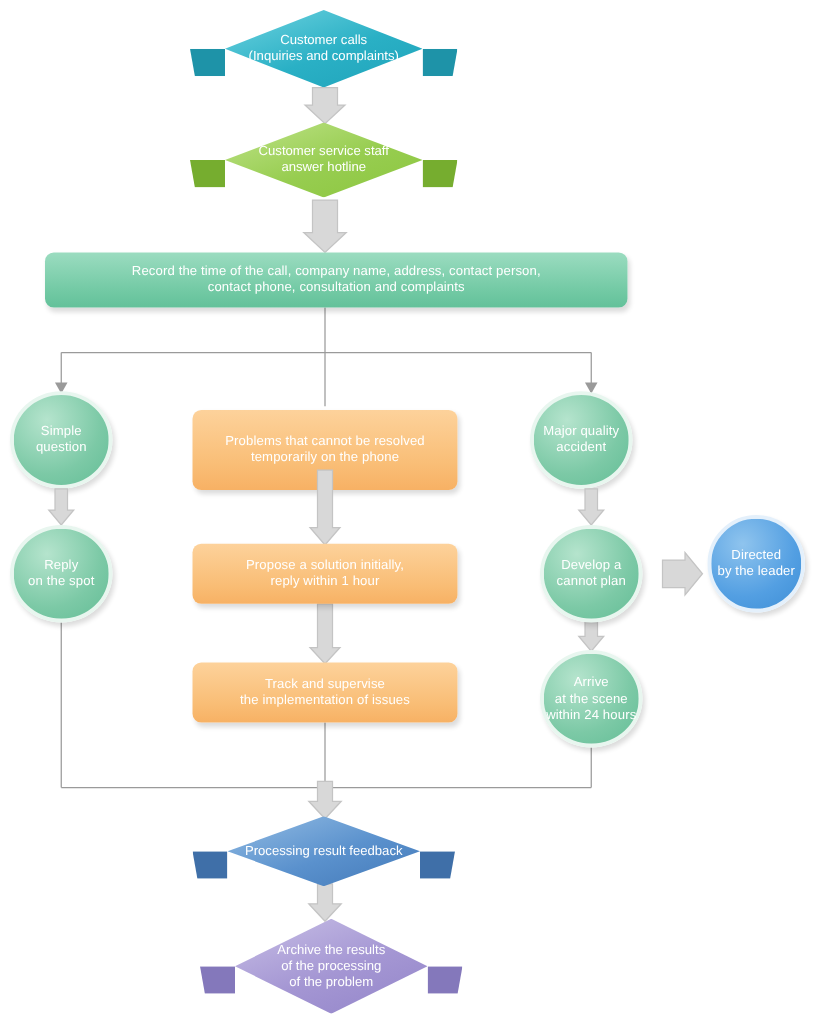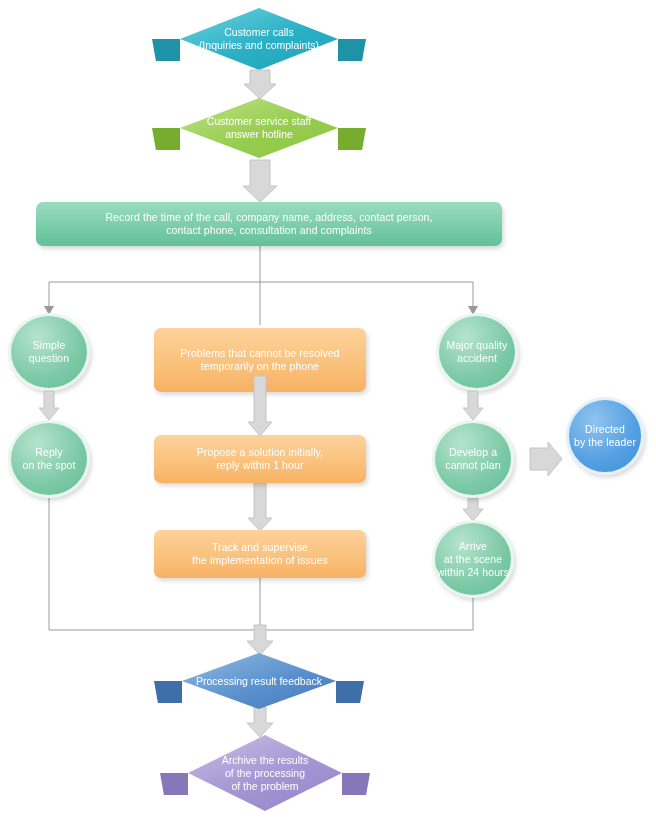--- a/index.html
+++ b/index.html
@@ -141,21 +141,21 @@
   <div class="node circle shadowed" style="left:8px; top:313px; width:82px; height:78px; background:radial-gradient(circle at 35% 28%,#b5e4cd 0%,#7cc9a6 60%,#63bd96 100%); border:3px solid #e8f6ef;">
     <span>Simple
 question</span>
   </div>
 
   <div class="node rounded-rect shadowed" style="left:154px; top:328px; width:212px; height:64px; background:linear-gradient(180deg,#fdd29b 0%,#f9bd75 70%,#f7b164 100%);">
     <span>Problems that cannot be resolved
 temporarily on the phone</span>
   </div>
 
-  <div class="node circle shadowed" style="left:436px; top:313px; width:82px; height:78px; background:radial-gradient(circle at 35% 28%,#b5e4cd 0%,#7cc9a6 60%,#63bd96 100%); border:3px solid #e8f6ef;">
+  <div class="node circle shadowed" style="left:424px; top:313px; width:82px; height:78px; background:radial-gradient(circle at 35% 28%,#b5e4cd 0%,#7cc9a6 60%,#63bd96 100%); border:3px solid #e8f6ef;">
     <span>Major quality
 accident</span>
   </div>
 
   <svg class="wires" viewBox="0 0 656 821">
 
     <path d="M44 391 L54 391 L54 408 L59 408 L49 420 L39 408 L44 408 Z" fill="#d8d8d8" stroke="#c4c4c4" stroke-width="1"></path>
 
     <path d="M254 376 L266 376 L266 422 L272 422 L260 436 L248 422 L254 422 Z" fill="#d8d8d8" stroke="#c4c4c4" stroke-width="1"></path>
 
@@ -180,21 +180,21 @@
   <div class="node rounded-rect shadowed" style="left:154px; top:435px; width:212px; height:48px; background:linear-gradient(180deg,#fdd29b 0%,#f9bd75 70%,#f7b164 100%);">
     <span>Propose a solution initially,
 reply within 1 hour</span>
   </div>
 
   <div class="node circle shadowed" style="left:432px; top:420px; width:82px; height:78px; background:radial-gradient(circle at 35% 28%,#b5e4cd 0%,#7cc9a6 60%,#63bd96 100%); border:3px solid #e8f6ef;">
     <span>Develop a
 cannot plan</span>
   </div>
 
-  <div class="node circle shadowed" style="left:566px; top:397px; width:78px; height:78px; background:radial-gradient(circle at 35% 28%,#8fc4ee 0%,#539fe2 60%,#3d8ed6 100%); border:3px solid #e4f0fb;">
+  <div class="node circle shadowed" style="left:566px; top:412px; width:78px; height:78px; background:radial-gradient(circle at 35% 28%,#8fc4ee 0%,#539fe2 60%,#3d8ed6 100%); border:3px solid #e4f0fb;">
     <span>Directed
 by the leader</span>
   </div>
 
   <div class="node rounded-rect shadowed" style="left:154px; top:530px; width:212px; height:48px; background:linear-gradient(180deg,#fdd29b 0%,#f9bd75 70%,#f7b164 100%);">
     <span>Track and supervise
 the implementation of issues</span>
   </div>
 
   <div class="node circle shadowed" style="left:432px; top:520px; width:82px; height:78px; background:radial-gradient(circle at 35% 28%,#b5e4cd 0%,#7cc9a6 60%,#63bd96 100%); border:3px solid #e8f6ef;">

